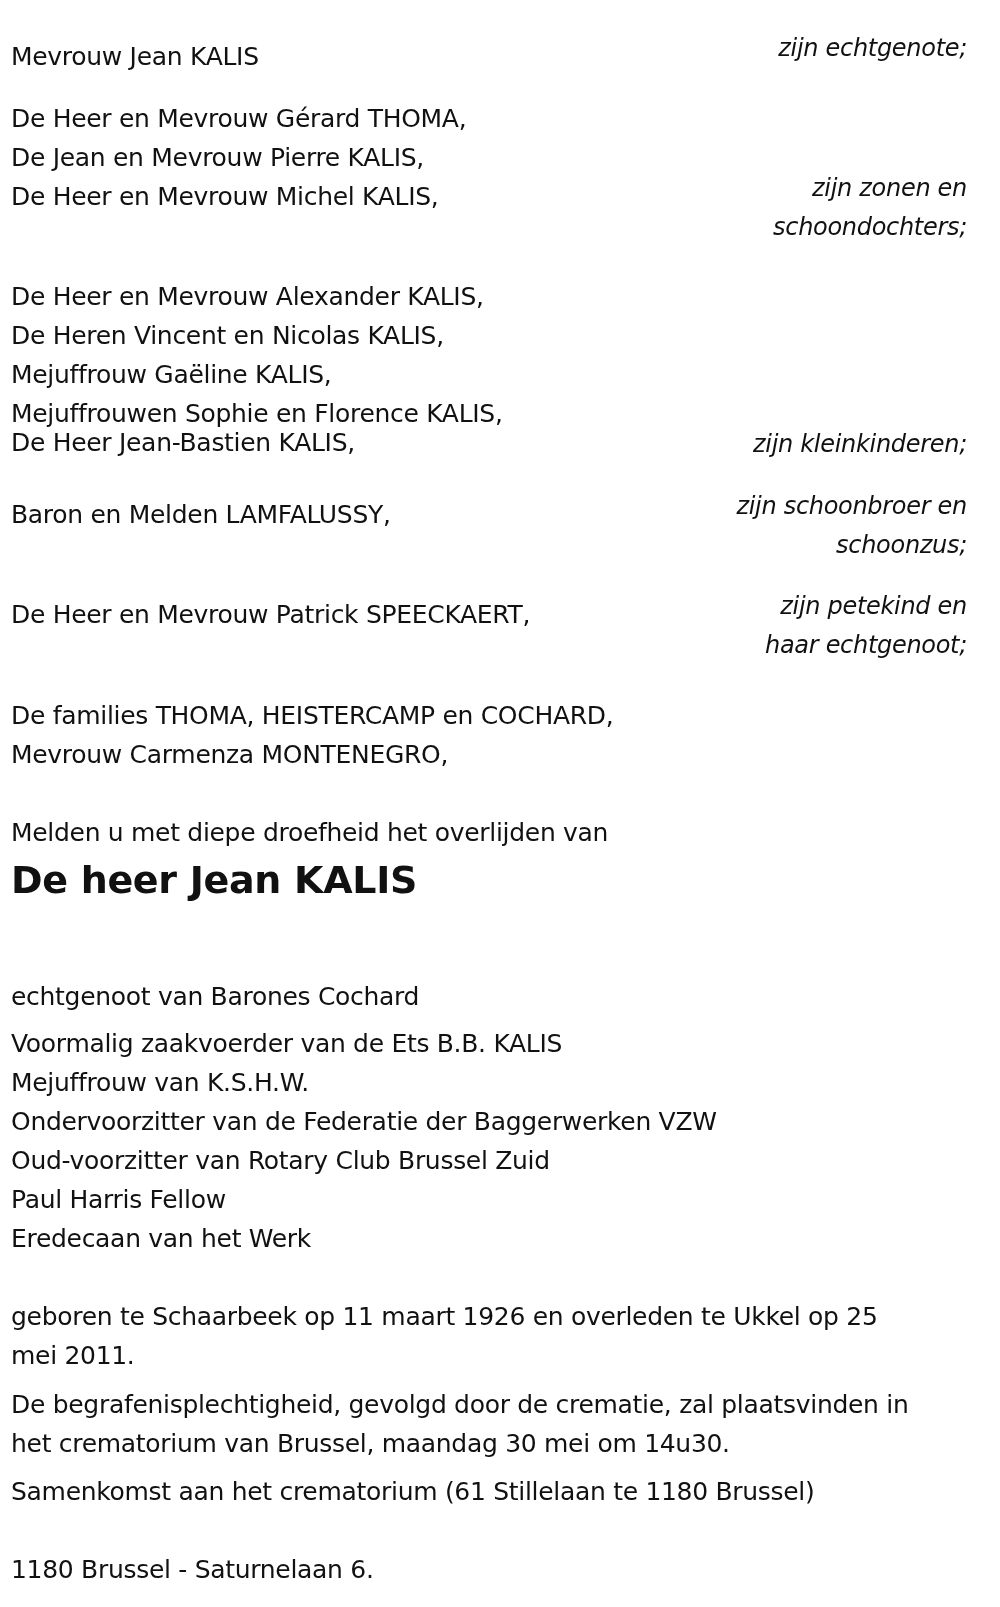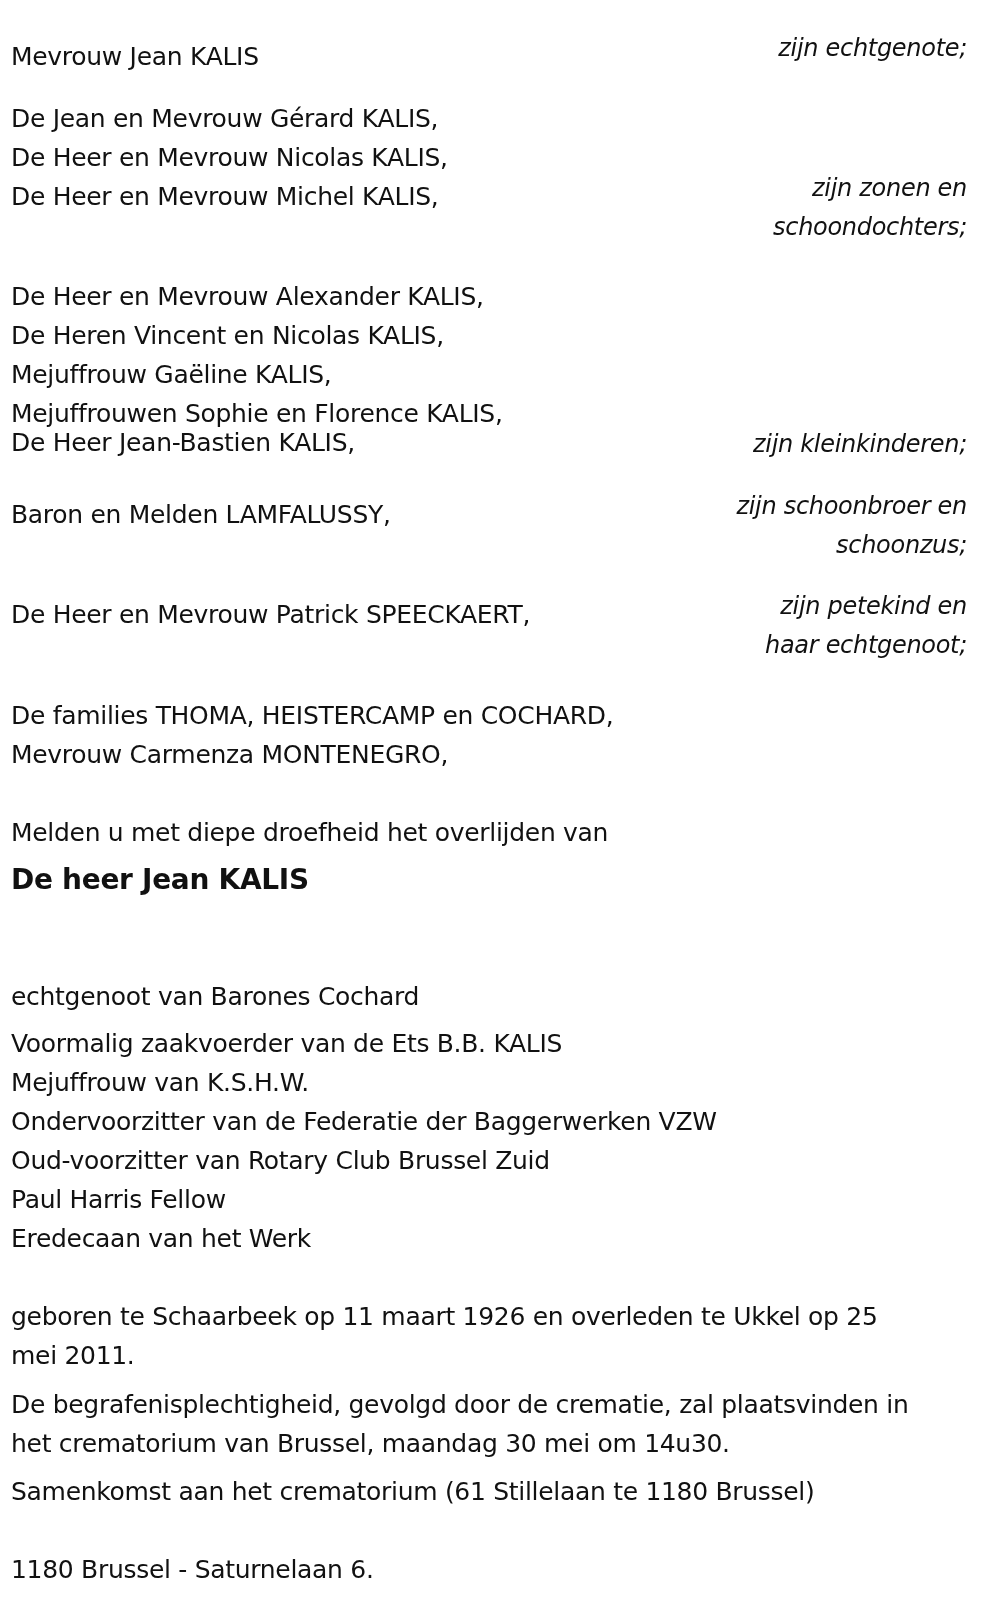--- a/index.html
+++ b/index.html
@@ -30,37 +30,37 @@
       font-size: 24px;
       line-height: 30px;
       font-style: italic;
       white-space: nowrap;
       text-align: left;
       letter-spacing: -0.3px;
     }
     .heading {
       position: absolute;
       left: 11px;
-      font-size: 28px;
+      font-size: 38px;
       line-height: 44px;
       font-weight: bold;
       white-space: nowrap;
       letter-spacing: -0.3px;
     }
     .bold { font-weight: normal; }
   </style>
 </head>
 <body>
 
 <div>
   <div class="line" style="top:10px">Mevrouw Jean KALIS</div>
   <div class="rel" style="top:33px">zijn echtgenote;</div>
 
-  <div class="line" style="top:72px">De Jean en Mevrouw Gérard KALIS,</div>
-  <div class="line" style="top:111px">De Heer en Mevrouw Nicolas KALIS,</div>
+  <div class="line" style="top:72px">De Heer en Mevrouw Gérard THOMA,</div>
+  <div class="line" style="top:111px">De Jean en Mevrouw Pierre KALIS,</div>
   <div class="line" style="top:150px">De Heer en Mevrouw Michel KALIS,</div>
   <div class="rel" style="top:173px">zijn zonen en</div>
   <div class="rel" style="top:212px">schoondochters;</div>
 
   <div class="line" style="top:250px">De Heer en Mevrouw Alexander KALIS,</div>
   <div class="line" style="top:289px">De Heren Vincent en Nicolas KALIS,</div>
   <div class="line" style="top:328px">Mejuffrouw Gaëline KALIS,</div>
   <div class="line" style="top:367px">Mejuffrouwen Sophie en Florence KALIS,</div>
   <div class="line" style="top:396px">De Heer Jean-Bastien KALIS,</div>
   <div class="rel" style="top:429px">zijn kleinkinderen;</div>

